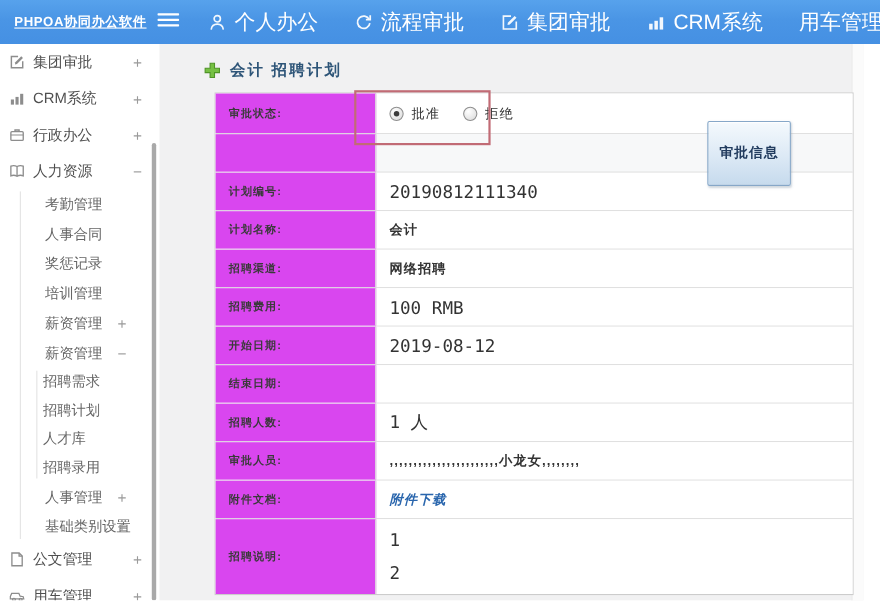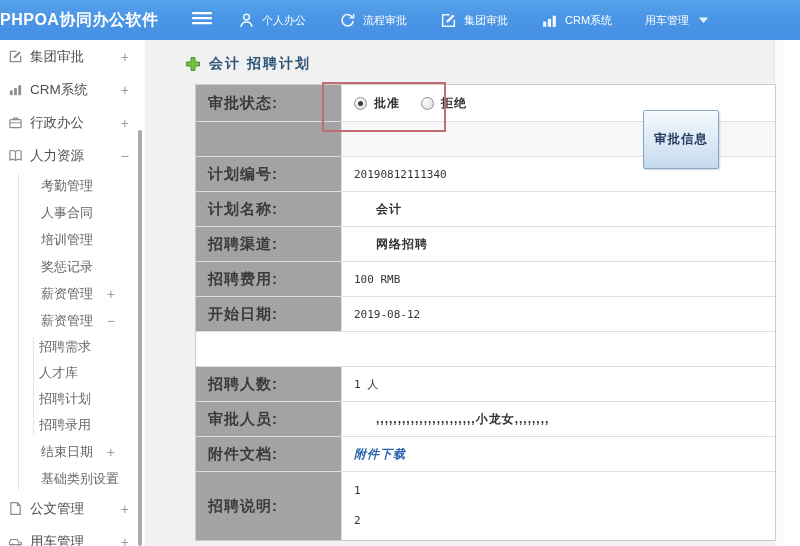--- a/index.html
+++ b/index.html
@@ -7,24 +7,24 @@
     width:800px;height:546px;overflow:hidden;position:relative;
     font-family:"Liberation Sans","DejaVu Sans",sans-serif;
     background:#ffffff;
   }
   
   .topbar{
     position:absolute;left:0;top:0;width:800px;height:40px;
     background:linear-gradient(180deg,#57a2ec 0%,#4a95e5 45%,#4590e3 100%);
     display:flex;align-items:center;color:#fff;z-index:10;
   }
-  .logo{font-size:16px;font-weight:bold;width:182px;letter-spacing:.5px;white-space:nowrap;}
+  .logo{font-size:12px;font-weight:bold;padding-left:13px;width:182px;letter-spacing:.5px;white-space:nowrap;text-decoration:underline;}
   .burger{margin-left:10px;margin-right:26px;display:flex;align-items:center;cursor:pointer;color:#fff;}
   .nav{display:flex;align-items:center;}
-  .nav-item{display:flex;align-items:center;margin-right:33px;font-size:11px;cursor:pointer;white-space:nowrap;}
+  .nav-item{display:flex;align-items:center;margin-right:33px;font-size:19px;cursor:pointer;white-space:nowrap;}
   .nav-icon{width:17px;height:17px;margin-right:7px;color:#f2f7fd;}
   .nav-caret{width:11px;height:8px;margin-left:9px;color:#eaf2fb;}
   
   .sidebar{
     position:absolute;left:0;top:40px;width:160px;height:506px;
     background:#fff;overflow:hidden;
   }
   .sb-item{position:relative;display:flex;align-items:center;color:#5a5a5a;cursor:pointer;}
   .sb-item.lvl1{height:33px;padding-left:8px;font-size:13.5px;color:#4f4f4f;}
   .sb-item.lvl2{height:27px;padding-left:41px;font-size:13px;color:#666;}
@@ -51,42 +51,42 @@
   .ftable{
     position:absolute;left:50px;top:44px;width:579px;
     border:1px solid #cccccc;background:#fff;
   }
   .frow{display:flex;height:34px;border-bottom:1px solid #dddddd;background:#fff;}
   .frow:last-child{border-bottom:none;}
   .frow.first{height:36px;}
   .frow.btnrow{height:34px;background:#f7f8f9;}
   .frow.tall{height:68px;}
   .fcell-label{
-    width:146px;flex:0 0 146px;background:#a3a3a3;border-right:1px solid #dddddd;
+    width:146px;flex:0 0 146px;background:#d946ef;border-right:1px solid #dddddd;
     display:flex;align-items:center;padding-left:12px;box-sizing:border-box;
-    font-size:15px;font-weight:bold;color:#3a3a3a;letter-spacing:1px;white-space:nowrap;
+    font-size:10px;font-weight:bold;color:#3a3a3a;letter-spacing:1px;white-space:nowrap;
   }
   .fcell-value{
     flex:1;display:flex;align-items:center;padding-left:12px;box-sizing:border-box;
     font-size:12px;color:#333;
   }
-  .mono{font-family:"DejaVu Sans Mono","Liberation Mono",monospace;font-size:11px;}
-  .bold-val{font-weight:bold;letter-spacing:1px;margin-left:22px;}
+  .mono{font-family:"DejaVu Sans Mono","Liberation Mono",monospace;font-size:16px;}
+  .bold-val{font-weight:bold;letter-spacing:1px;}
   .link{color:#2a66ad;font-weight:bold;letter-spacing:1px;cursor:pointer;font-style:italic;}
   .pre{white-space:pre-line;line-height:30px;}
   
   .radio{
     width:11px;height:11px;border-radius:50%;border:1px solid #8f8f8f;
     background:radial-gradient(circle at 35% 30%,#ffffff 0%,#dcdcdc 90%);
     display:inline-block;position:relative;margin-right:7px;cursor:pointer;flex:0 0 auto;
   }
   .radio.selected::after{
     content:'';position:absolute;left:3px;top:3px;width:5px;height:5px;border-radius:50%;background:#3c3c3c;
   }
-  .rlabel{font-weight:bold;margin-right:21px;letter-spacing:1px;}
+  .rlabel{font-weight:normal;margin-right:21px;letter-spacing:1px;}
   
   .approve-btn{
     margin-left:auto;margin-right:56px;
     font-family:inherit;font-size:12.5px;font-weight:bold;color:#223c5f;letter-spacing:1px;
     background:linear-gradient(180deg,#f4f9fd 0%,#dce9f5 55%,#c6daed 100%);
     border:1px solid #86a7c8;border-radius:2px;padding:20px 10px;cursor:pointer;
     box-shadow:0 1px 0 rgba(255,255,255,.8) inset,1px 1px 2px rgba(120,140,160,.35);
   }
   
   .annotation-box{
@@ -183,47 +183,47 @@
         <span class="sb-label">人力资源</span>
         <span class="sb-expand">−</span>
       </div>
       <div class="sb-item lvl2">
         <span class="sb-label">考勤管理</span>
       </div>
       <div class="sb-item lvl2">
         <span class="sb-label">人事合同</span>
       </div>
       <div class="sb-item lvl2">
+        <span class="sb-label">奖惩记录</span>
+      </div>
+      <div class="sb-item lvl2">
         <span class="sb-label">培训管理</span>
-      </div>
-      <div class="sb-item lvl2">
-        <span class="sb-label">奖惩记录</span>
       </div>
       <div class="sb-item lvl2">
         <span class="sb-label">薪资管理</span>
         <span class="sb-expand">+</span>
       </div>
       <div class="sb-item lvl2">
         <span class="sb-label">薪资管理</span>
         <span class="sb-expand">−</span>
       </div>
       <div class="sb-item lvl3">
         <span class="sb-label">招聘需求</span>
       </div>
       <div class="sb-item lvl3">
+        <span class="sb-label">招聘计划</span>
+      </div>
+      <div class="sb-item lvl3">
         <span class="sb-label">人才库</span>
-      </div>
-      <div class="sb-item lvl3">
-        <span class="sb-label">招聘计划</span>
       </div>
       <div class="sb-item lvl3">
         <span class="sb-label">招聘录用</span>
       </div>
       <div class="sb-item lvl2">
-        <span class="sb-label">结束日期</span>
+        <span class="sb-label">人事管理</span>
         <span class="sb-expand">+</span>
       </div>
       <div class="sb-item lvl2">
         <span class="sb-label">基础类别设置</span>
         <span class="sb-expand">+</span>
       </div>
       <div class="sb-item lvl1">
         <svg viewBox="0 0 16 16" width="15" height="15" class="sb-icon">
           <path d="M3 1.8h7l3 3v9.4H3z" fill="none" stroke="currentColor" stroke-width="1.3"></path>
           <path d="M10 1.8v3h3" fill="none" stroke="currentColor" stroke-width="1.3"></path>
@@ -295,20 +295,21 @@
             <span class="mono">100 RMB</span>
           </div>
         </div>
         <div class="frow">
           <div class="fcell-label">开始日期:</div>
           <div class="fcell-value">
             <span class="mono">2019-08-12</span>
           </div>
         </div>
         <div class="frow">
+          <div class="fcell-label">结束日期:</div>
         </div>
         <div class="frow">
           <div class="fcell-label">招聘人数:</div>
           <div class="fcell-value">
             <span class="mono">1 人</span>
           </div>
         </div>
         <div class="frow">
           <div class="fcell-label">审批人员:</div>
           <div class="fcell-value">

